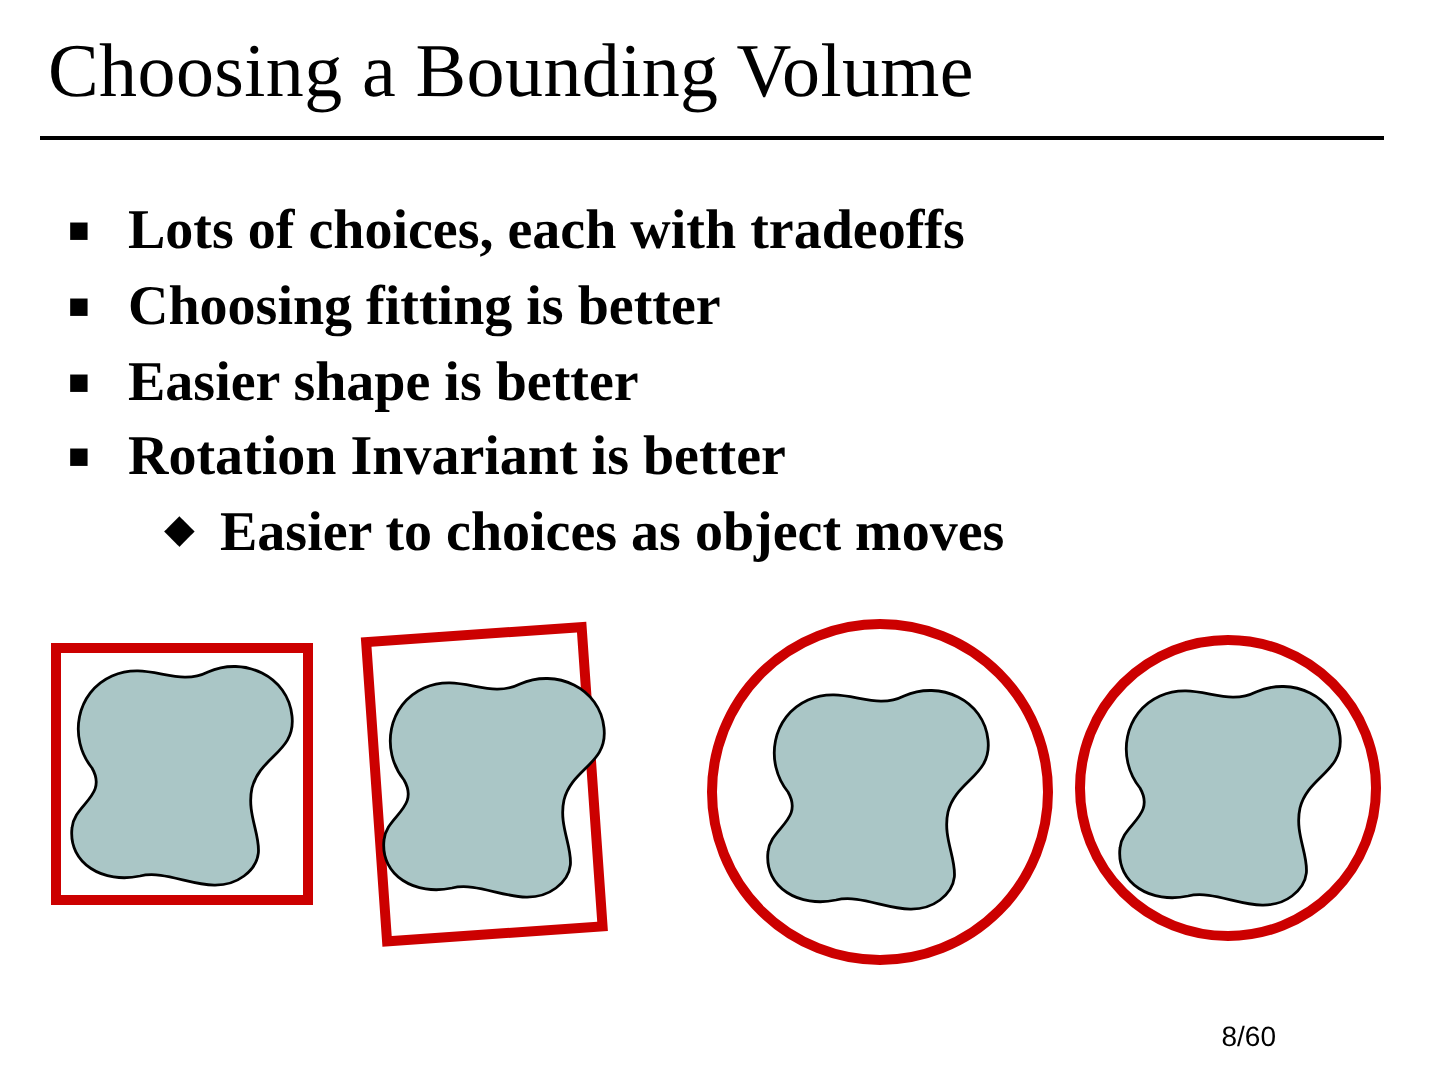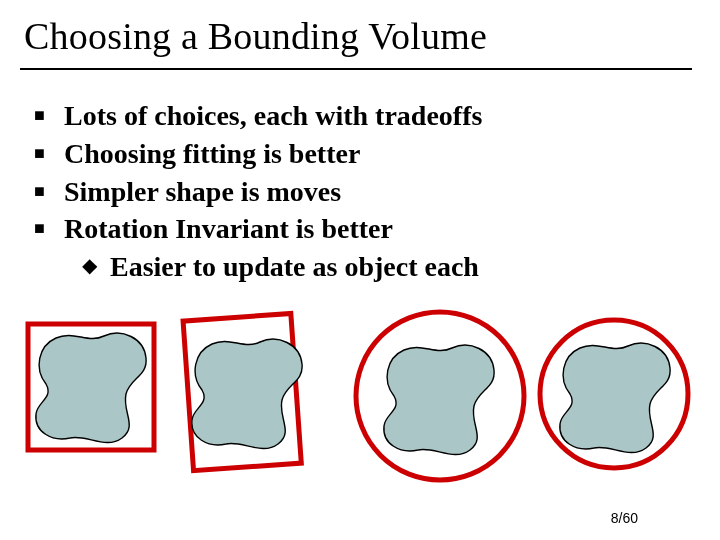--- a/index.html
+++ b/index.html
@@ -100,29 +100,29 @@
     <div class="b-row">
       <div class="b-mark">■</div>
       <div class="b-text">Lots of choices, each with tradeoffs</div>
     </div>
     <div class="b-row">
       <div class="b-mark">■</div>
       <div class="b-text">Choosing fitting is better</div>
     </div>
     <div class="b-row">
       <div class="b-mark">■</div>
-      <div class="b-text">Simpler shape is moves</div>
+      <div class="b-text">Easier shape is better</div>
     </div>
     <div class="b-row">
       <div class="b-mark">■</div>
       <div class="b-text">Rotation Invariant is better</div>
     </div>
     <div class="sub-row">
       <div class="sub-mark">◆</div>
-      <div class="b-text">Easier to update as object each</div>
+      <div class="b-text">Easier to choices as object moves</div>
     </div>
   </div>
 
   <div class="illus">
     <svg width="684" height="180" viewBox="0 0 684 180">
       <defs>
         <g id="blob">
           <path d="M 20 70
                    C 8 55, 12 32, 30 24
                    C 48 16, 62 30, 78 22

